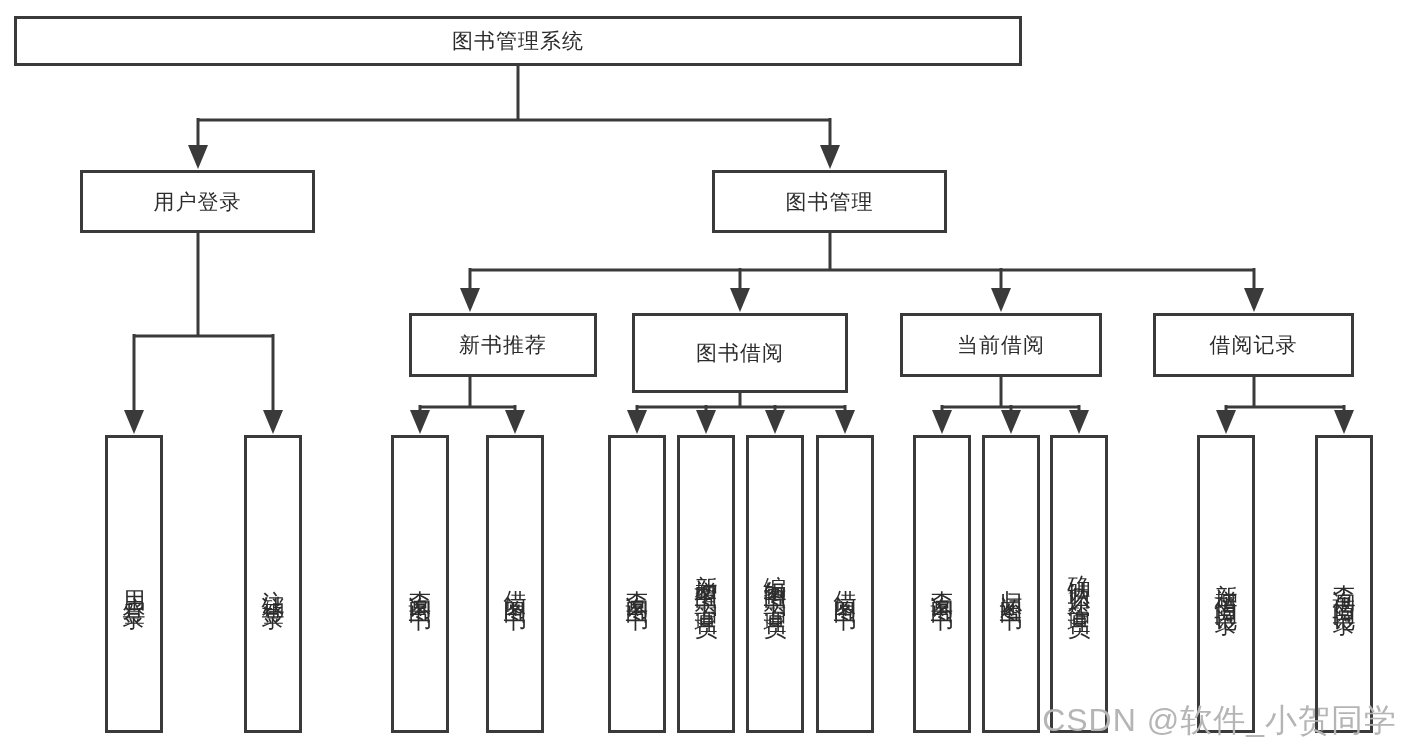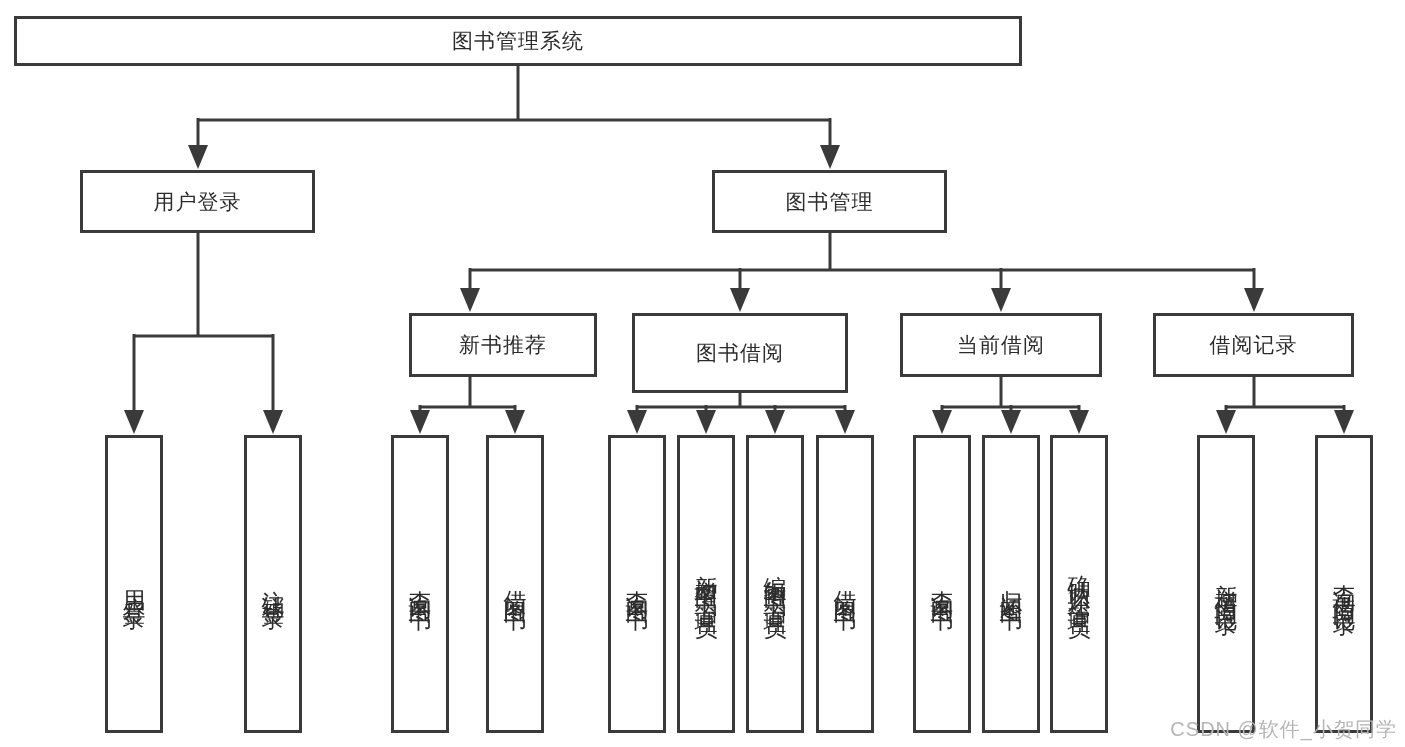--- a/index.html
+++ b/index.html
@@ -64,21 +64,21 @@
     font-size: 23px;
     letter-spacing: 6px;
     color: var(--text);
     line-height: 1;
     white-space: nowrap;
   }
   #watermark {
     position: absolute;
     right: 8px;
     bottom: 4px;
-    font-size: 20px;
+    font-size: 32px;
     color: var(--watermark);
     letter-spacing: 1px;
     white-space: nowrap;
   }
 </style>
 </head>
 <body>
 
 <div id="diagram">
 

